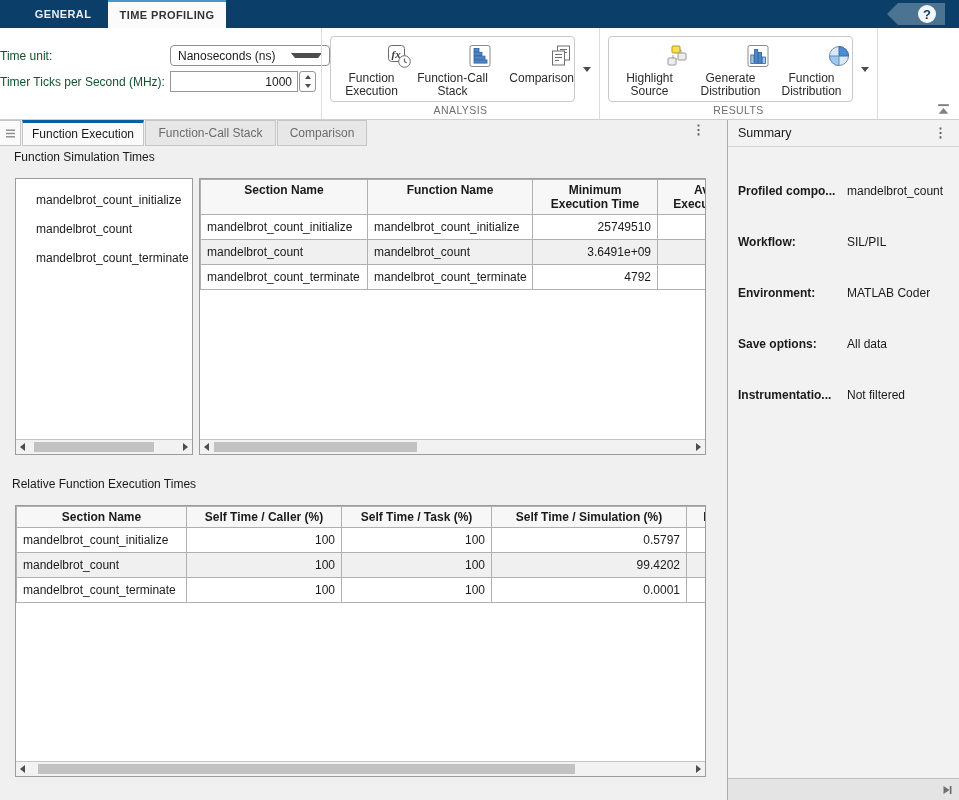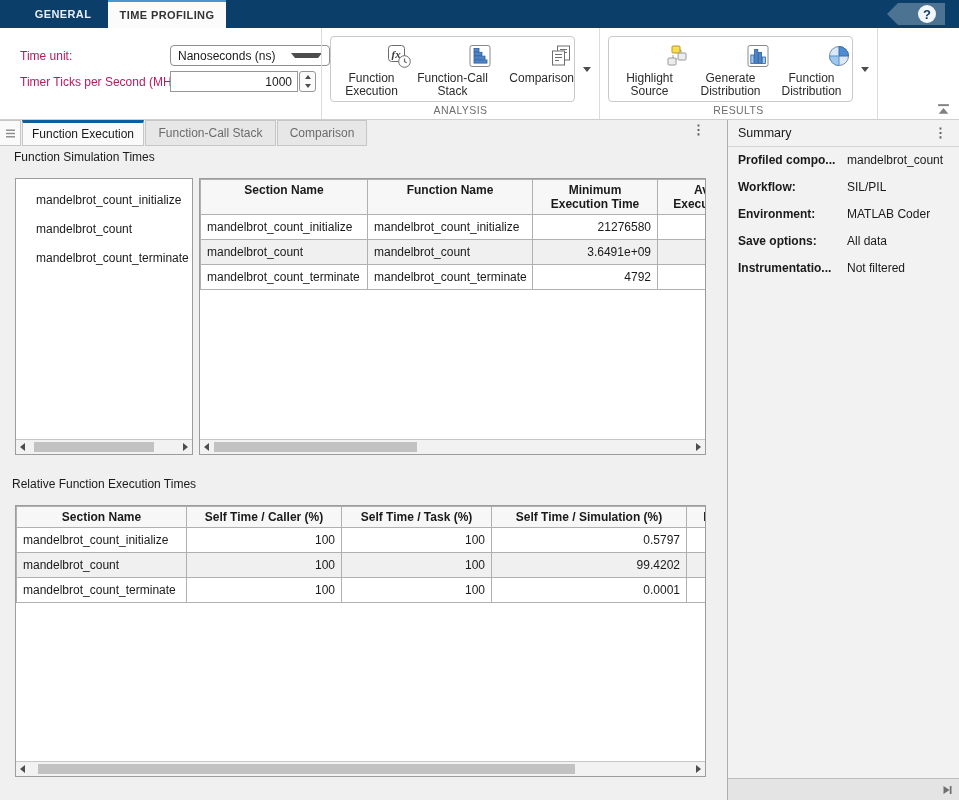--- a/index.html
+++ b/index.html
@@ -16,21 +16,21 @@
   .help-wrap { position:absolute; top:3px; right:14px; width:58px; height:22px; background:#4c7392;
                clip-path: polygon(0 50%, 11px 0, 100% 0, 100% 100%, 11px 100%); display:flex; align-items:center; justify-content:flex-end; }
   .help-circle { width:18px; height:18px; margin-right:9px; border-radius:50%; background:#f3f6fa; color:#123a5e;
                  font-weight:bold; font-size:13px; display:flex; align-items:center; justify-content:center; }
 
   
   .ribbon { position:absolute; left:0; top:28px; width:959px; height:92px; background:#ffffff; border-bottom:1px solid #cfcfcf; }
   .vdiv { position:absolute; top:0; width:1px; height:91px; background:#dcdcdc; }
   .section-caption { position:absolute; bottom:3px; text-align:center; color:#6e6e6e; font-size:10.5px; letter-spacing:.4px; }
 
-  .ctl-label { position:absolute; left:20px; color:#be185d; }
+  .ctl-label { position:absolute; left:0; color:#14532d; }
   .combo { position:absolute; left:170px; top:17px; width:160px; height:21px; background:#fff; border:1px solid #8f8f8f;
            border-radius:4px; display:flex; align-items:center; }
   .combo span { padding-left:7px; flex:1 1 auto; }
   .tri-down { width:0; height:0; border-left:4px solid transparent; border-right:4px solid transparent; border-top:5px solid #4d4d4d; margin-right:7px; }
   .spin-input { position:absolute; left:170px; top:43px; width:128px; height:21px; border:1px solid #979797; text-align:right;
                 padding-right:5px; font-family:"Liberation Sans",sans-serif; font-size:12px; color:#1a1a1a; background:#fff; }
   .spinner { position:absolute; left:299px; top:43px; width:17px; height:21px; border:1px solid #979797; border-radius:3px; background:#fafafa;
              display:flex; flex-direction:column; }
   .spinner .sbtn { flex:1; display:flex; align-items:center; justify-content:center; }
   .tri-up-s { width:0;height:0;border-left:3.5px solid transparent;border-right:3.5px solid transparent;border-bottom:4px solid #4d4d4d; }
@@ -75,21 +75,21 @@
   .hs-left  { left:4px;  border-right:5px solid #4d4d4d; }
   .hs-right { right:4px; border-left:5px solid #4d4d4d; }
   .hs-thumb { position:absolute; top:2px; height:10px; background:#c2c2c2; }
 
   
   .right-panel { position:absolute; left:727px; top:120px; width:232px; height:680px; background:#f2f2f2; border-left:1px solid #adadad; }
   .rp-header { position:absolute; left:0; top:0; right:0; height:27px; display:flex; align-items:center; padding:0 12px 0 10px;
                border-bottom:1px solid #d4d4d4; font-size:12.5px; color:#1a1a1a; }
   .rp-header .dots-v { margin-left:auto; }
   .rp-fields { position:absolute; left:0; top:33px; right:0; }
-  .rp-row { display:flex; height:27px; padding-left:10px; white-space:nowrap; }
+  .rp-row { display:flex; align-items:center; height:27px; padding-left:10px; white-space:nowrap;margin-top:24px; }
   .rp-row .rlabel { width:109px; font-weight:bold; flex:0 0 109px; overflow:hidden; }
   .rp-row .rvalue { overflow:hidden; }
   .rp-bottom { position:absolute; left:0; right:0; bottom:0; height:22px; background:#e4e4e4; border-top:1px solid #bdbdbd;
                display:flex; align-items:center; justify-content:flex-end; padding-right:6px; }
 </style>
 </head>
 <body>
 
 <div class="app">
 
@@ -249,21 +249,21 @@
           <th>Section Name</th>
           <th>Function Name</th>
           <th>Minimum
 Execution Time</th>
           <th>Average
 Execution Time</th>
         </tr>
         <tr>
           <td>mandelbrot_count_initialize</td>
           <td>mandelbrot_count_initialize</td>
-          <td class="num">21276580</td>
+          <td class="num">25749510</td>
           <td class="num"></td>
         </tr>
         <tr class="stripe">
           <td>mandelbrot_count</td>
           <td>mandelbrot_count</td>
           <td class="num">3.6491e+09</td>
           <td class="num"></td>
         </tr>
         <tr>
           <td>mandelbrot_count_terminate</td>

